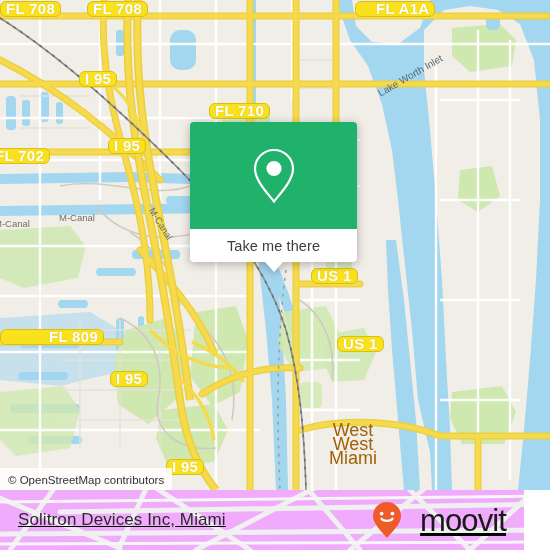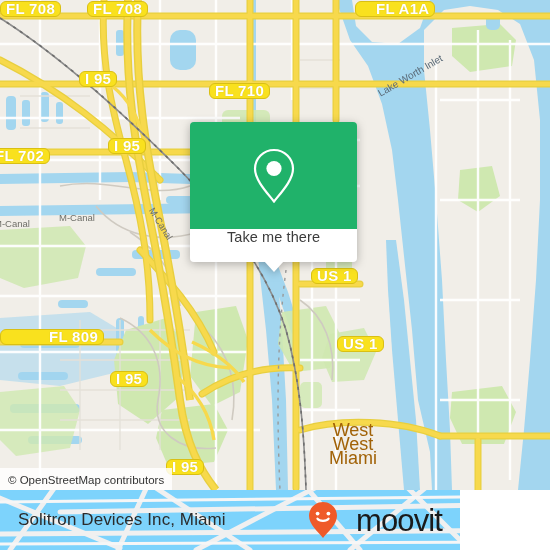--- a/index.html
+++ b/index.html
@@ -62,38 +62,38 @@
   .popup-top{
     background:#20b26a;
     border-radius:4px 4px 0 0;
     height:107px;
     display:flex;align-items:center;justify-content:center;
   }
   .popup-bottom{
     background:#ffffff;
     border-radius:0 0 4px 4px;
     height:33px;
-    display:flex;justify-content:center;
+    display:flex;align-items:center;justify-content:center;
     position:relative;
   }
   .popup-label{
     font-size:14.5px;color:#3c3c3c;letter-spacing:.1px;
   }
   .popup-tail{
     position:absolute;left:50%;bottom:-10px;margin-left:-10px;
     width:0;height:0;
     border-left:10px solid transparent;
     border-right:10px solid transparent;
     border-top:11px solid #ffffff;
   }
 
   
   .footer{
-    position:absolute;left:0;top:490px;width:460px;height:60px;
-    background:#7dd3fc;overflow:hidden;
+    position:absolute;left:0;top:490px;width:524px;height:60px;
+    background:#f0abfc;overflow:hidden;text-decoration:underline;
   }
   .footer-watermark{position:absolute;left:0;top:0;opacity:1;}
   .footer-inner{
     position:relative;width:100%;height:100%;
     display:flex;align-items:center;justify-content:space-between;
     padding:0 18px 0 18px;box-sizing:border-box;
   }
   .footer-title{
     font-size:17px;color:#2b2b2b;letter-spacing:.1px;
   }
@@ -305,21 +305,21 @@
         <div class="maplabel lbl-canal" style="left: 143px; top: 218px; transform: rotate(58deg);">M-Canal</div>
         <div class="maplabel lbl-canal" style="left: -6px; top: 218px;">M-Canal</div>
         <div class="maplabel lbl-inlet" style="left: 374px; top: 70px; transform: rotate(-30deg);">Lake Worth Inlet</div>
       </div>
 
     <div>
         <div class="shield" style="left: 0px; top: 1px;">FL 708</div>
         <div class="shield" style="left: 87px; top: 1px;">FL 708</div>
         <div class="shield" style="left: 355px; top: 1px; padding-left: 20px;">FL A1A</div>
         <div class="shield" style="left: 79px; top: 71px;">I 95</div>
-        <div class="shield" style="left: 209px; top: 83px;">FL 710</div>
+        <div class="shield" style="left: 209px; top: 103px;">FL 710</div>
         <div class="shield" style="left: 108px; top: 138px;">I 95</div>
         <div class="shield" style="left: -11px; top: 148px;">FL 702</div>
         <div class="shield" style="left: 0px; top: 329px; padding-left: 48px;">FL 809</div>
         <div class="shield" style="left: 311px; top: 268px;">US 1</div>
         <div class="shield" style="left: 337px; top: 336px;">US 1</div>
         <div class="shield" style="left: 110px; top: 371px;">I 95</div>
         <div class="shield" style="left: 166px; top: 459px;">I 95</div>
       </div>
 
     <div class="maplabel lbl-city" id="city-label" style="left: 329px; top: 423px;">

